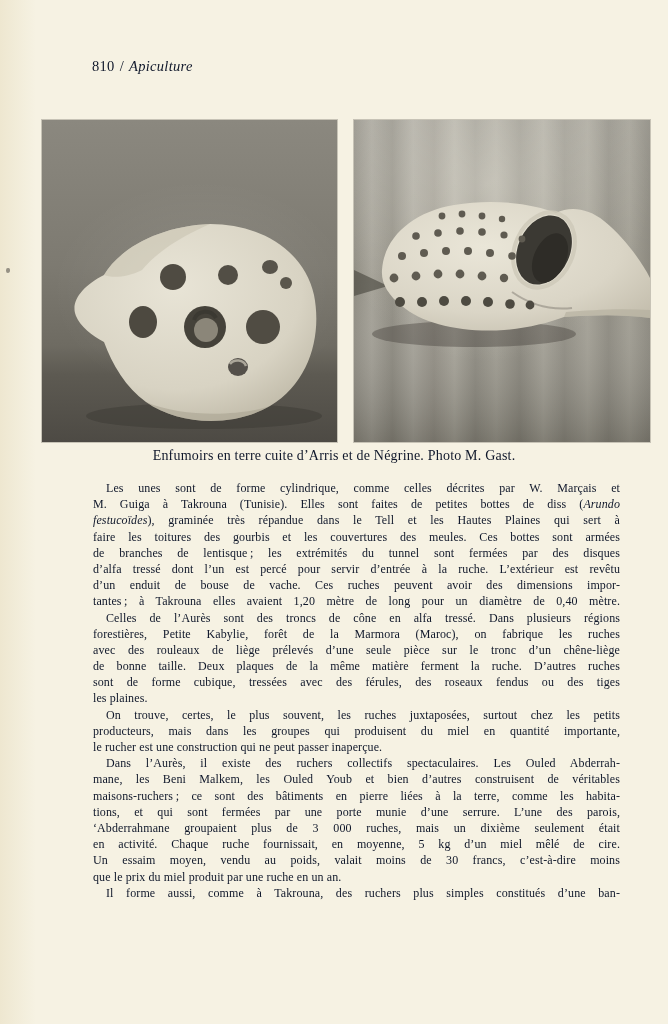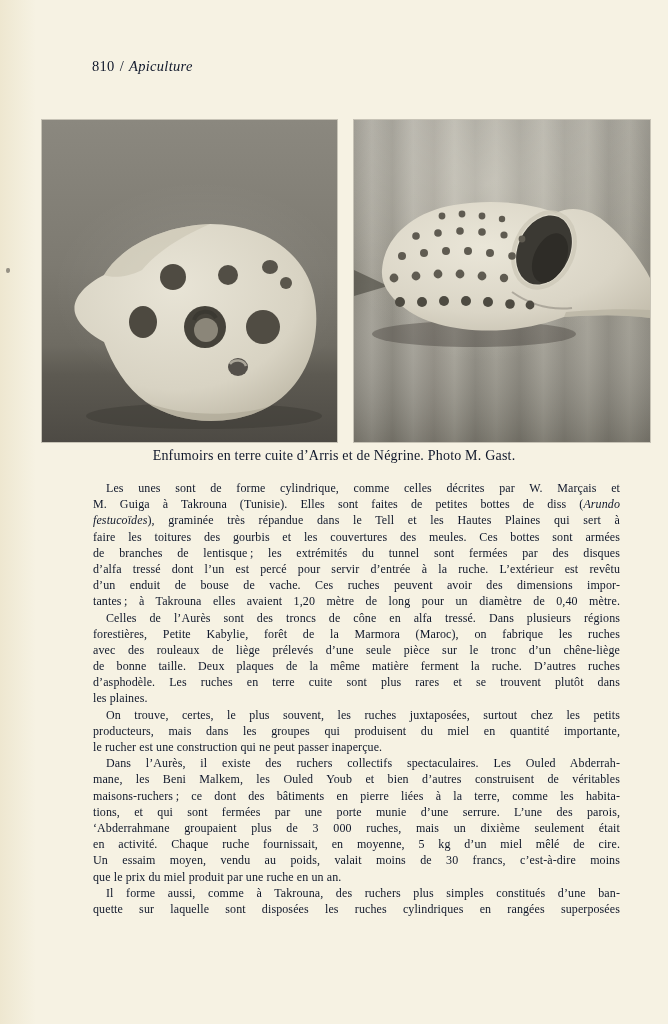--- a/index.html
+++ b/index.html
@@ -197,30 +197,29 @@
       <div class="line"><span class="it">festucoïdes</span><span>), graminée très répandue dans le Tell et les Hautes Plaines qui sert à</span></div>
       <div class="line"><span>faire les toitures des gourbis et les couvertures des meules. Ces bottes sont armées</span></div>
       <div class="line"><span>de branches de lentisque ; les extrémités du tunnel sont fermées par des disques</span></div>
       <div class="line"><span>d’alfa tressé dont l’un est percé pour servir d’entrée à la ruche. L’extérieur est revêtu</span></div>
       <div class="line"><span>d’un enduit de bouse de vache. Ces ruches peuvent avoir des dimensions impor-</span></div>
       <div class="line"><span>tantes ; à Takrouna elles avaient 1,20 mètre de long pour un diamètre de 0,40 mètre.</span></div>
       <div class="line indent"><span>Celles de l’Aurès sont des troncs de cône en alfa tressé. Dans plusieurs régions</span></div>
       <div class="line"><span>forestières, Petite Kabylie, forêt de la Marmora (Maroc), on fabrique les ruches</span></div>
       <div class="line"><span>avec des rouleaux de liège prélevés d’une seule pièce sur le tronc d’un chêne-liège</span></div>
       <div class="line"><span>de bonne taille. Deux plaques de la même matière ferment la ruche. D’autres ruches</span></div>
-      <div class="line"><span>d’asphodèle. Les ruches en terre cuite sont plus rares et se trouvent plutôt dans</span></div>
+      <div class="line"><span>sont de forme cubique, tressées avec des férules, des roseaux fendus ou des tiges</span></div>
       <div class="line no-just"><span>les plaines.</span></div>
       <div class="line indent"><span>On trouve, certes, le plus souvent, les ruches juxtaposées, surtout chez les petits</span></div>
       <div class="line"><span>producteurs, mais dans les groupes qui produisent du miel en quantité importante,</span></div>
       <div class="line no-just"><span>le rucher est une construction qui ne peut passer inaperçue.</span></div>
       <div class="line indent"><span>Dans l’Aurès, il existe des ruchers collectifs spectaculaires. Les Ouled Abderrah-</span></div>
       <div class="line"><span>mane, les Beni Malkem, les Ouled Youb et bien d’autres construisent de véritables</span></div>
-      <div class="line"><span>maisons-ruchers ; ce dont des bâtiments en pierre liées à la terre, comme les habita-</span></div>
+      <div class="line"><span>maisons-ruchers ; ce sont des bâtiments en pierre liées à la terre, comme les habita-</span></div>
       <div class="line"><span>tions, et qui sont fermées par une porte munie d’une serrure. L’une des parois,</span></div>
       <div class="line"><span>‘Abderrahmane groupaient plus de 3 000 ruches, mais un dixième seulement était</span></div>
       <div class="line"><span>en activité. Chaque ruche fournissait, en moyenne, 5 kg d’un miel mêlé de cire.</span></div>
       <div class="line"><span>Un essaim moyen, vendu au poids, valait moins de 30 francs, c’est-à-dire moins</span></div>
       <div class="line no-just"><span>que le prix du miel produit par une ruche en un an.</span></div>
       <div class="line indent"><span>Il forme aussi, comme à Takrouna, des ruchers plus simples constitués d’une ban-</span></div>
-      <div class="line"><span>quette sur laquelle sont disposées les ruches cylindriques en rangées superposées</span></div>
     </div>
 
 </div>
 
 </body></html>

